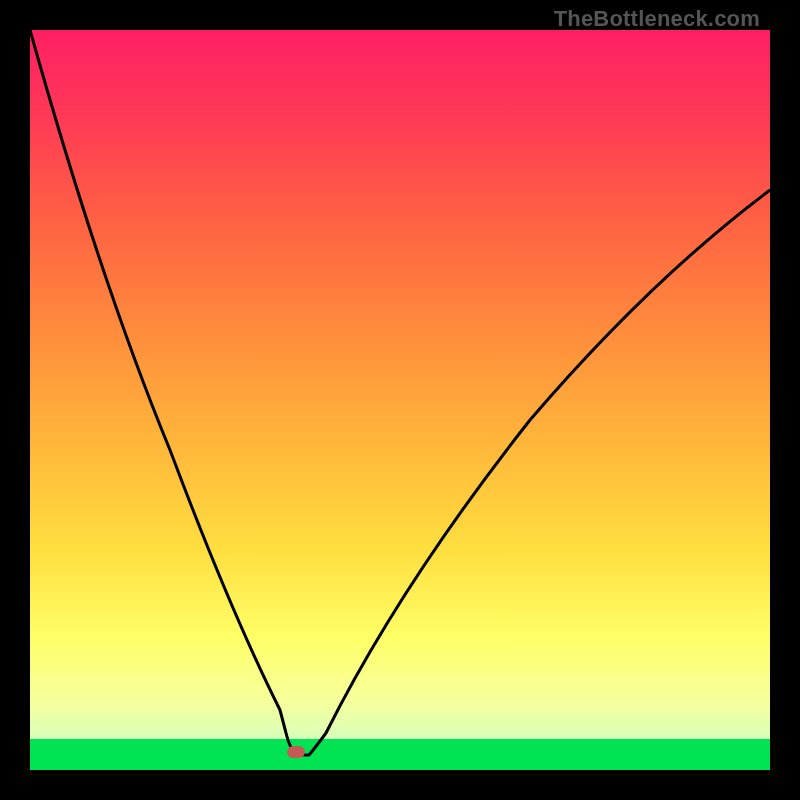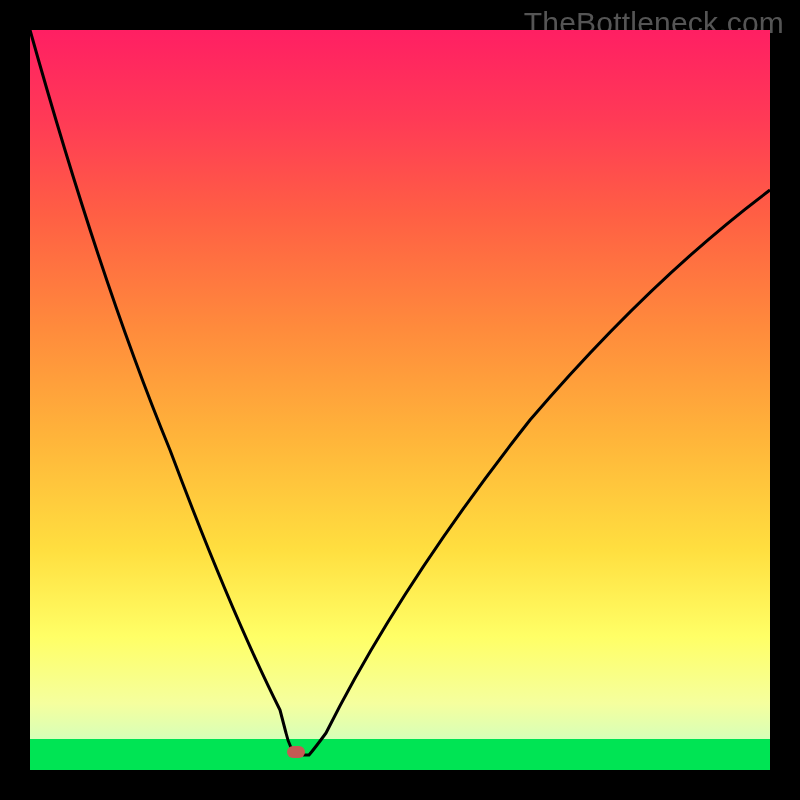--- a/index.html
+++ b/index.html
@@ -35,25 +35,25 @@
       #ffb43a 45%,
       #ff8a3c 60%,
       #ff5f44 75%,
       #ff3a56 88%,
       #ff1f63 100%
     );
   }
   .watermark {
     position: absolute;
     top: 6px;
-    right: 16px;
+    right: 40px;
     color: #555;
-    font-size: 30px;
+    font-size: 22px;
     letter-spacing: 0.2px;
-    font-weight: 400;
+    font-weight: 700;
   }
   svg.curve {
     position: absolute;
     left: 0;
     top: 0;
     width: 740px;
     height: 740px;
     overflow: visible;
   }
   .marker {

